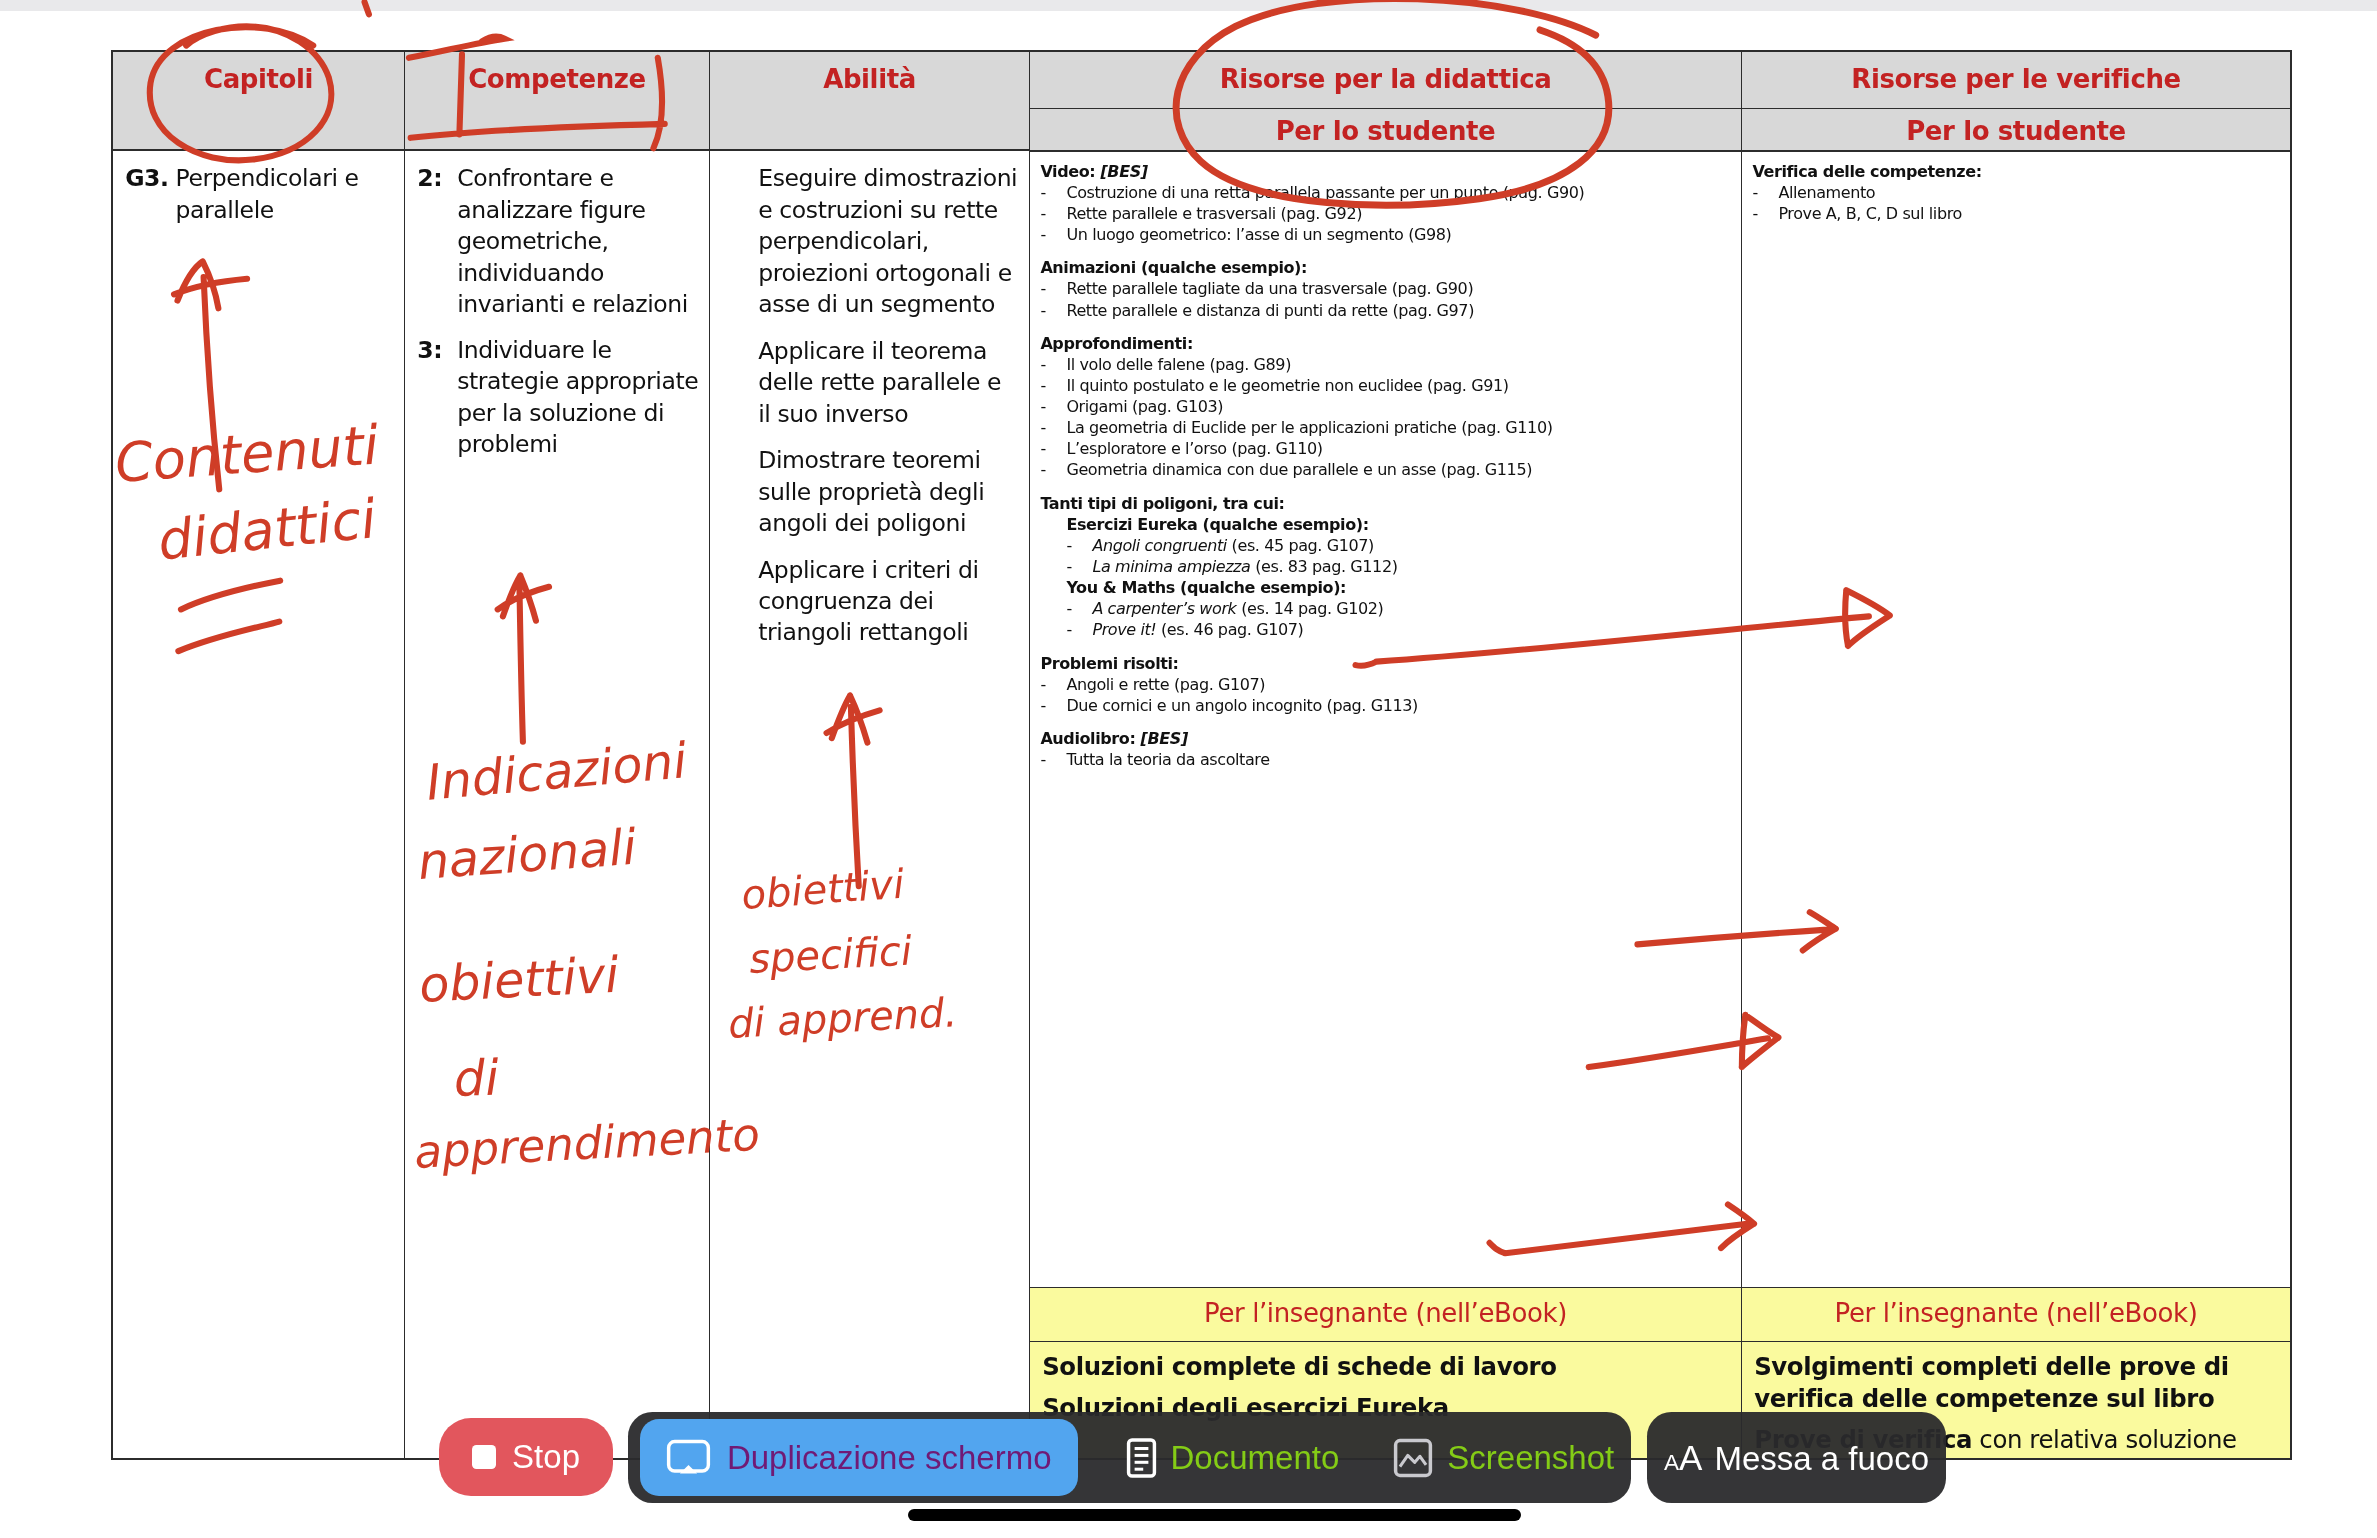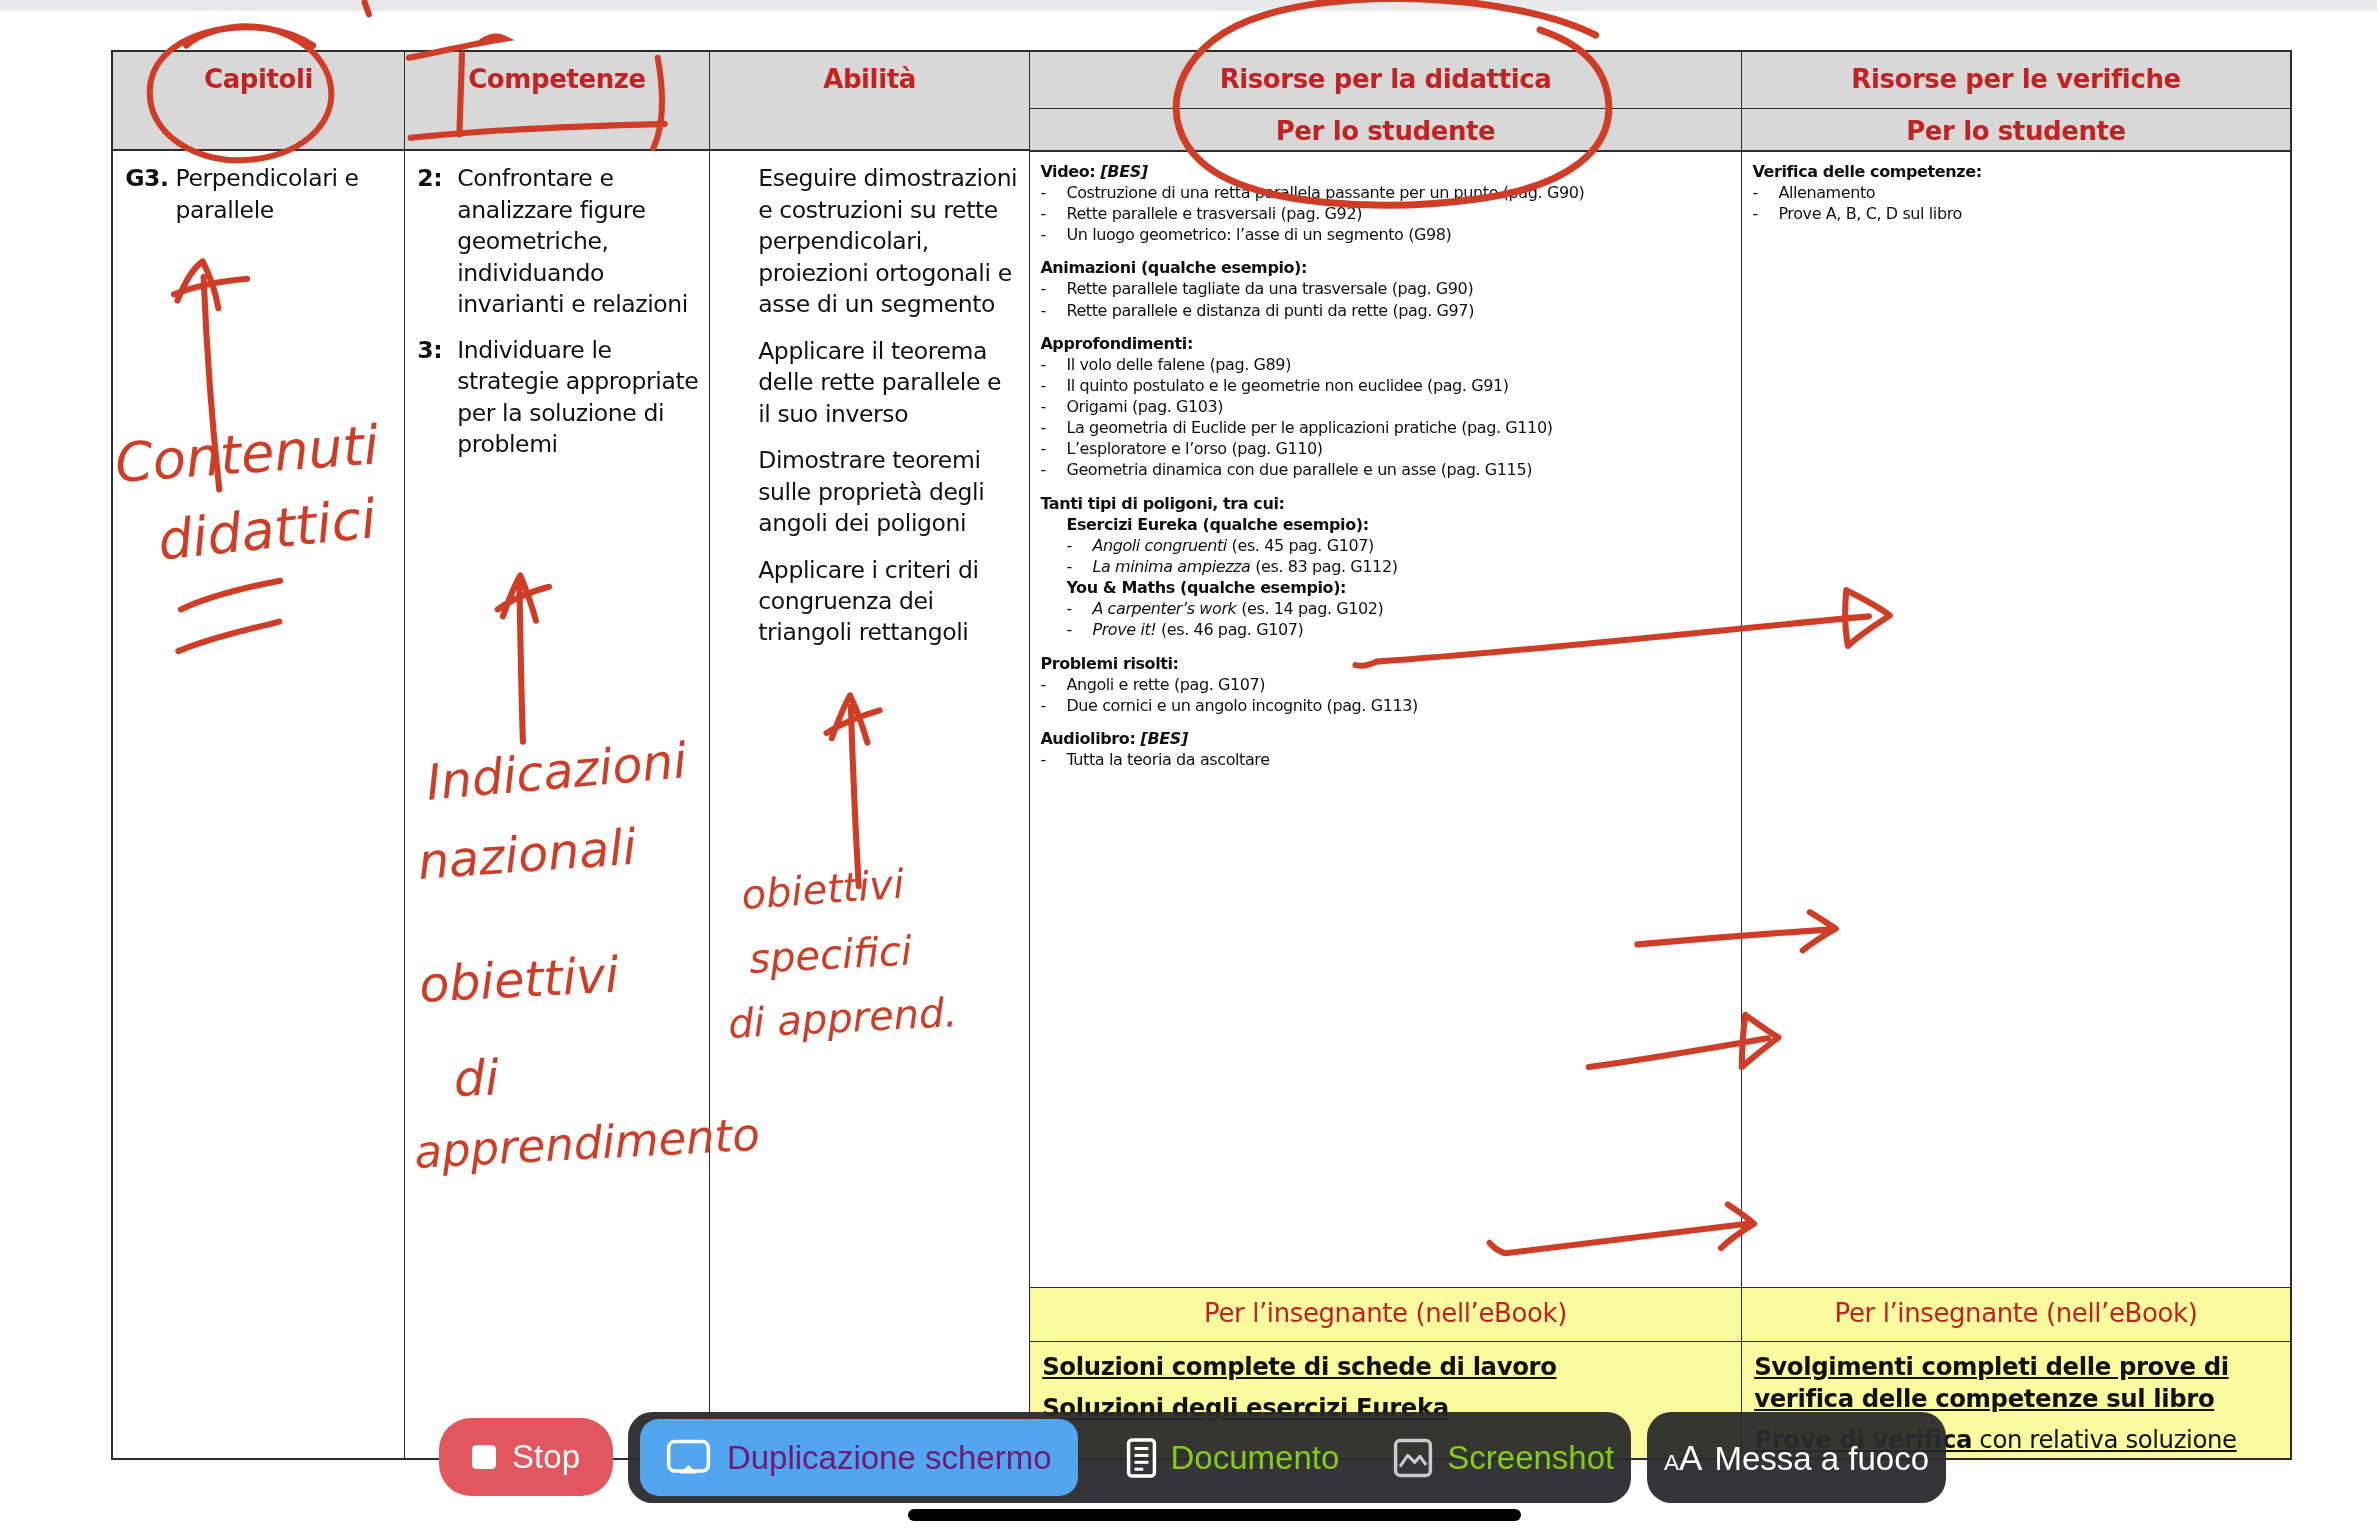--- a/index.html
+++ b/index.html
@@ -17,21 +17,21 @@
   .hdr,.hdr1,.hdr2{background:#d8d8d8;box-sizing:border-box;text-align:center;
       font-weight:bold;font-size:26px;color:#c32222;}
   .hdr{height:99px;border-bottom:2.6px solid #2c2c2c;padding-top:12.2px;}
   .hdr1{height:57px;border-bottom:1.7px solid #2c2c2c;padding-top:12.2px;}
   .hdr2{height:43px;border-bottom:2.6px solid #2c2c2c;padding-top:7px;}
   .bodycell{box-sizing:border-box;background:#fff;flex:1;overflow:hidden;}
   .bodycell.fixed{flex:none;height:1136px;border-bottom:1.7px solid #2c2c2c;}
   .yhead{box-sizing:border-box;height:54px;border-bottom:1.7px solid #2c2c2c;background:#fafa9e;
          text-align:center;font-weight:normal;font-size:26px;color:#c32222;padding-top:10.4px;}
   .ybody{box-sizing:border-box;flex:1;background:#fafa9e;padding:8.7px 12.2px 0 12.2px;
-         font-weight:bold;font-size:24.4px;line-height:1.32;overflow:hidden;text-decoration:underline;}
+         font-weight:bold;font-size:24.4px;line-height:1.32;overflow:hidden;}
   .y-item{margin-bottom:8.7px;}
   .y-item .rest{font-weight:normal;}
 
   
   .pad{padding:12.2px 8.7px 0 12.2px;font-size:23.5px;line-height:1.34;}
   .g3row{display:flex;}
   .g3row .g3{font-weight:bold;flex:none;margin-right:7px;}
   .comp-item{display:flex;margin-bottom:14px;}
   .comp-item .num{font-weight:bold;flex:none;width:40px;}
   .para{margin-bottom:15px;margin-left:36px;}

